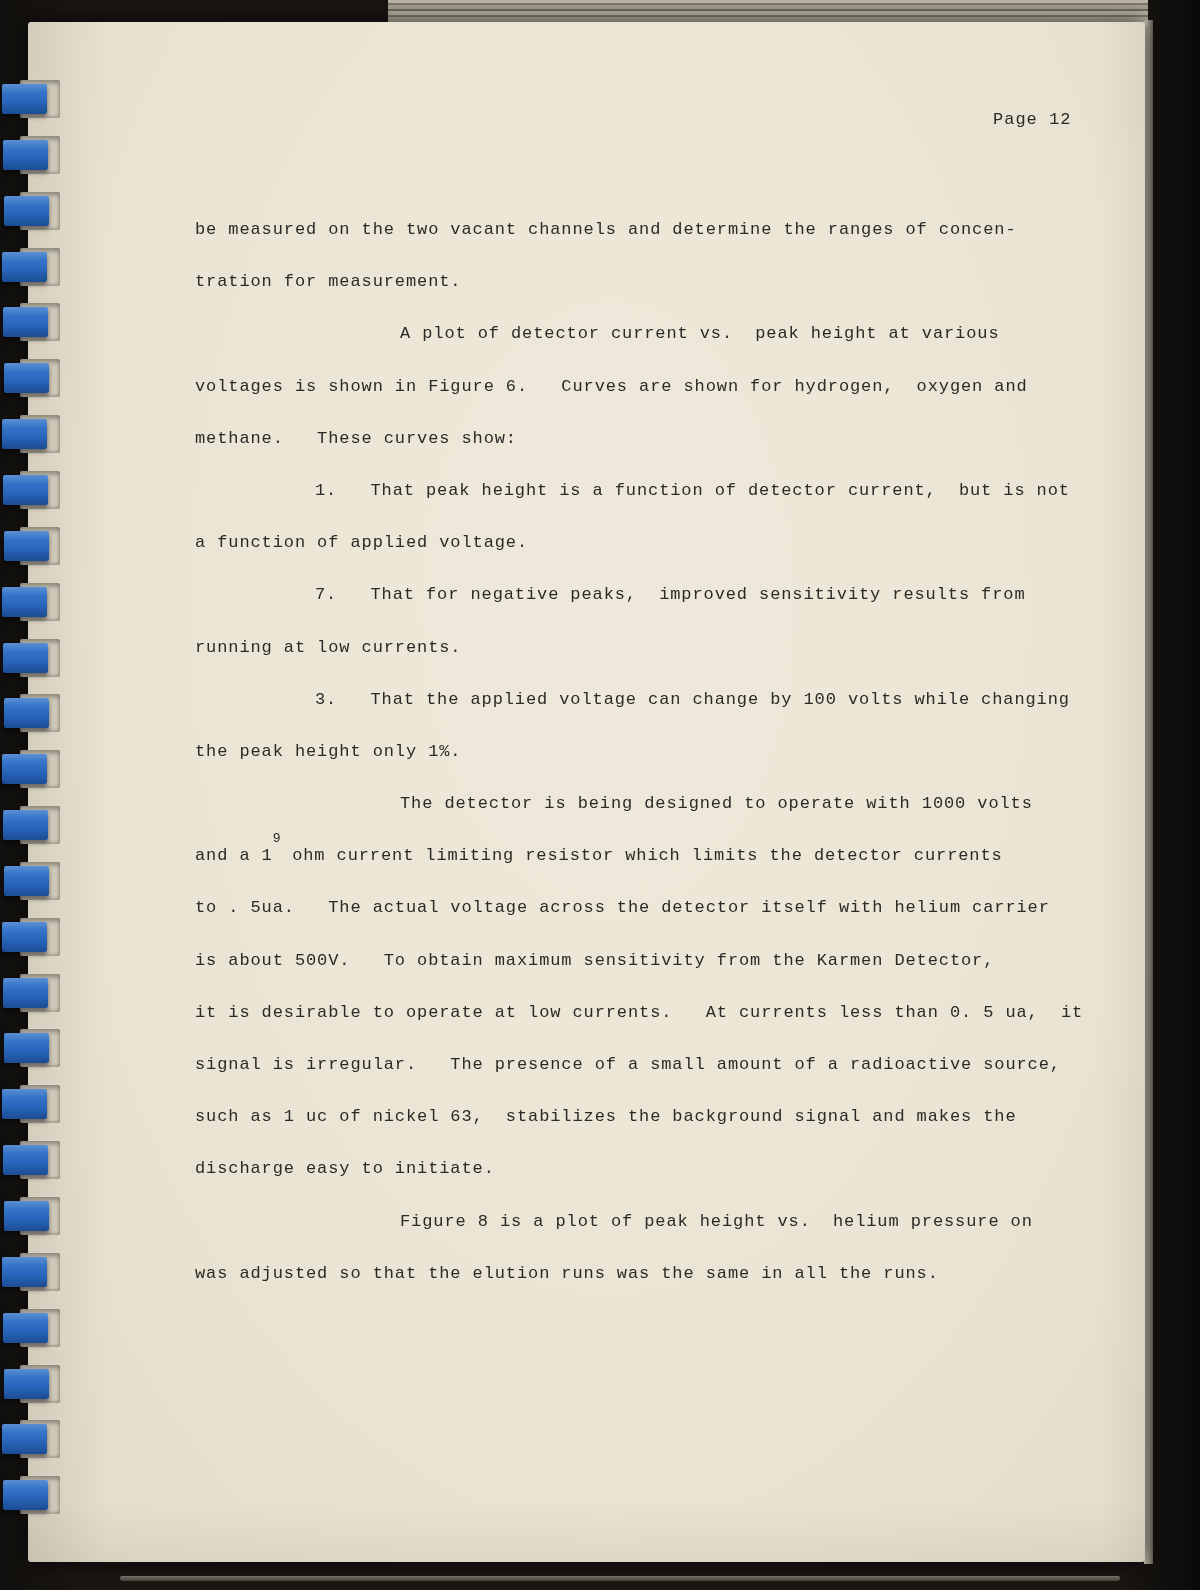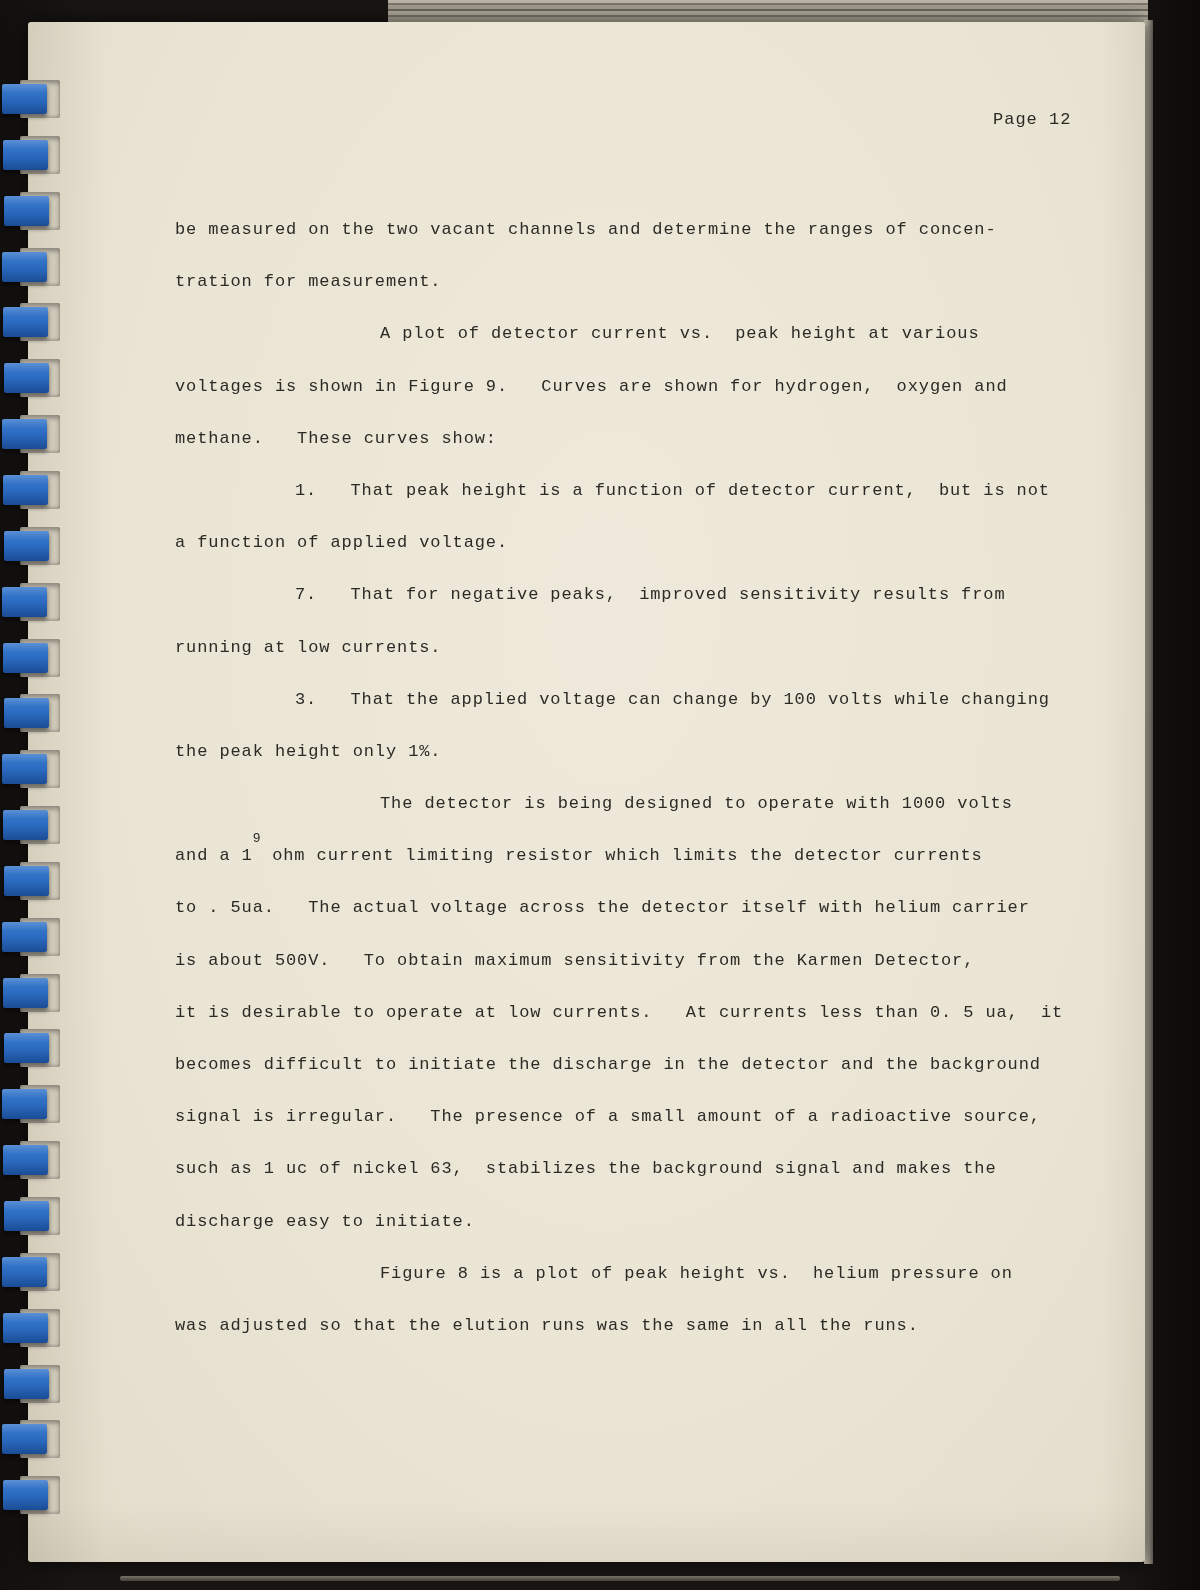--- a/index.html
+++ b/index.html
@@ -47,21 +47,21 @@
   }
   .page-number{
     position:absolute;left:965px;top:88px;
     font-size:17px;letter-spacing:1px;
   }
   .text-block{
     position:absolute;left:147px;top:182px;width:930px;
     font-size:17px;letter-spacing:0.9px;
   }
   .line{
-    height:52.2px;line-height:52.2px;white-space:pre;
+    height:52.2px;line-height:52.2px;white-space:pre;margin-left:20px;
   }
   .line.indent-item{padding-left:120px;font-family:Liberation Mono, monospace;}
   .line.indent-para{padding-left:205px;}
   sup.tw-sup{
     font-size:13px;letter-spacing:0.5px;
     position:relative;top:-12px;line-height:0;
   }
   
   .binding{position:absolute;left:0;top:0;width:70px;height:1590px;}
   .comb-slot{
@@ -90,42 +90,41 @@
     <div class="page-number">Page 12</div>
 
     <div class="text-block">
 
     <div class="paragraph">
           <div class="line">be measured on the two vacant channels and determine the ranges of concen-</div>
           <div class="line">tration for measurement.</div>
         </div>
         <div class="paragraph">
           <div class="line indent-para">A plot of detector current vs.  peak height at various</div>
-          <div class="line">voltages is shown in Figure 9.   Curves are shown for hydrogen,  oxygen and</div>
+          <div class="line">voltages is shown in Figure 6.   Curves are shown for hydrogen,  oxygen and</div>
           <div class="line">methane.   These curves show:</div>
         </div>
         <div class="paragraph">
           <div class="line indent-item">1.   That peak height is a function of detector current,  but is not</div>
           <div class="line">a function of applied voltage.</div>
         </div>
         <div class="paragraph">
           <div class="line indent-item">7.   That for negative peaks,  improved sensitivity results from</div>
           <div class="line">running at low currents.</div>
         </div>
         <div class="paragraph">
           <div class="line indent-item">3.   That the applied voltage can change by 100 volts while changing</div>
           <div class="line">the peak height only 1%.</div>
         </div>
         <div class="paragraph">
           <div class="line indent-para">The detector is being designed to operate with 1000 volts</div>
           <div class="line"><span>and a 1</span><sup class="tw-sup">9</sup><span> ohm current limiting resistor which limits the detector currents</span></div>
           <div class="line">to . 5ua.   The actual voltage across the detector itself with helium carrier</div>
           <div class="line">is about 500V.   To obtain maximum sensitivity from the Karmen Detector,</div>
           <div class="line">it is desirable to operate at low currents.   At currents less than 0. 5 ua,  it</div>
-          <div class="line">becomes difficult to initiate the discharge in the detector and the background</div>
           <div class="line">signal is irregular.   The presence of a small amount of a radioactive source,</div>
           <div class="line">such as 1 uc of nickel 63,  stabilizes the background signal and makes the</div>
           <div class="line">discharge easy to initiate.</div>
         </div>
         <div class="paragraph">
           <div class="line indent-para">Figure 8 is a plot of peak height vs.  helium pressure on</div>
           <div class="line">was adjusted so that the elution runs was the same in all the runs.</div>
         </div>
       </div>
   </div>

